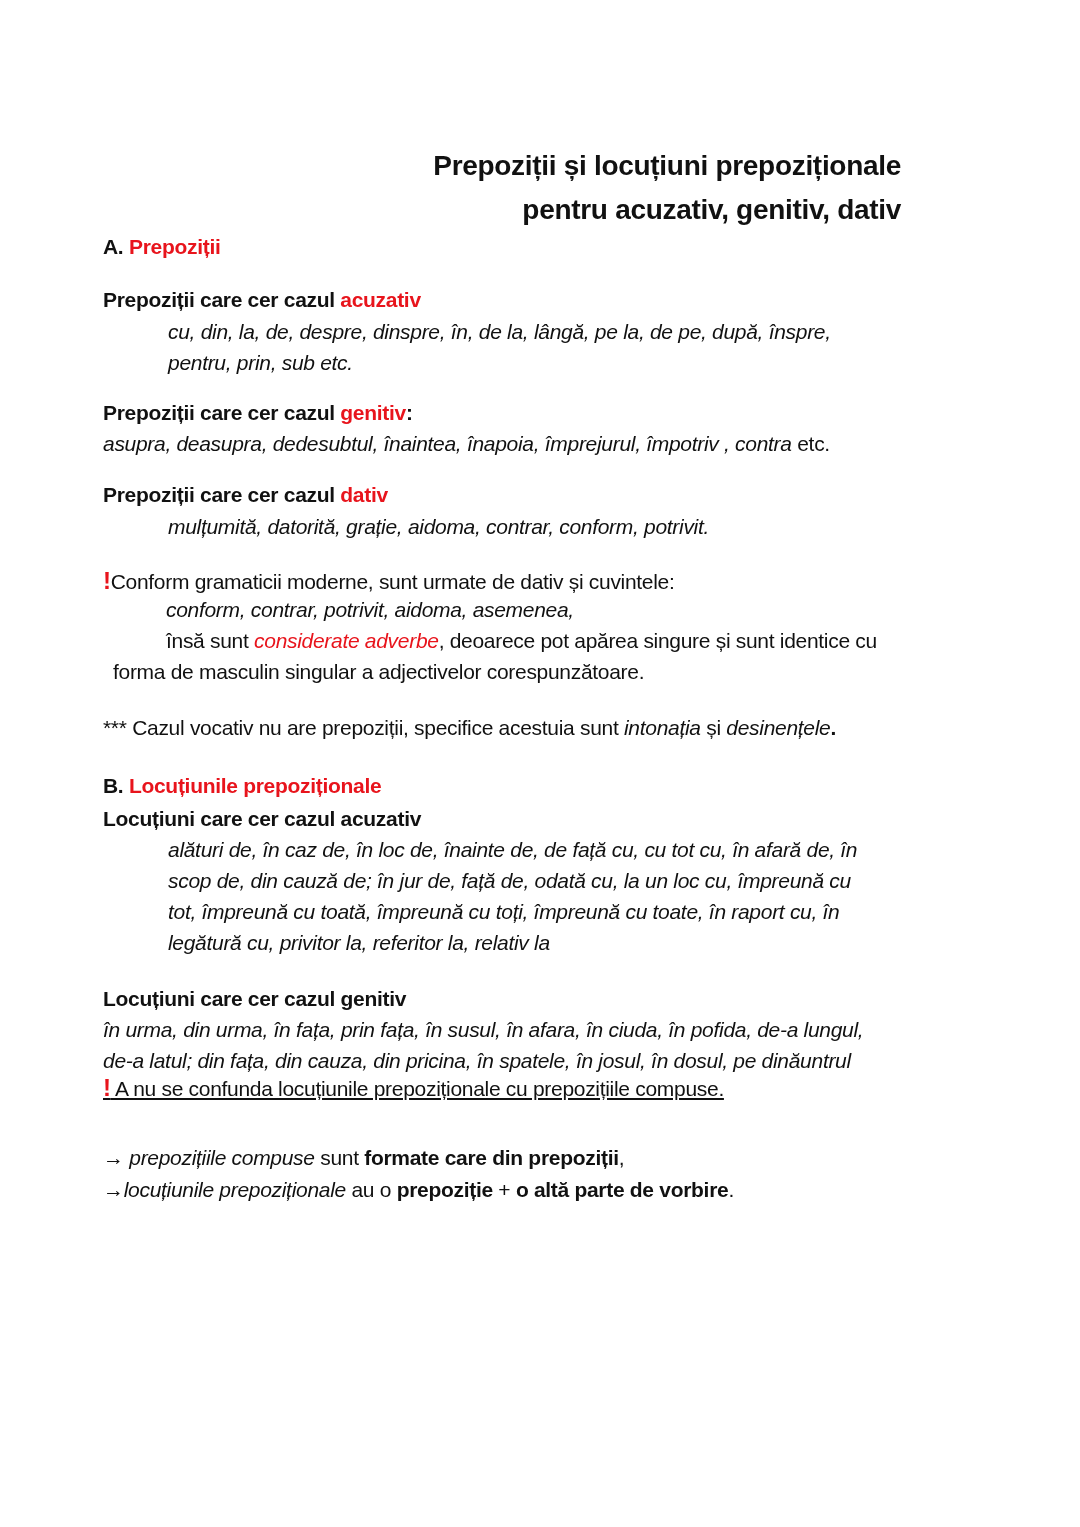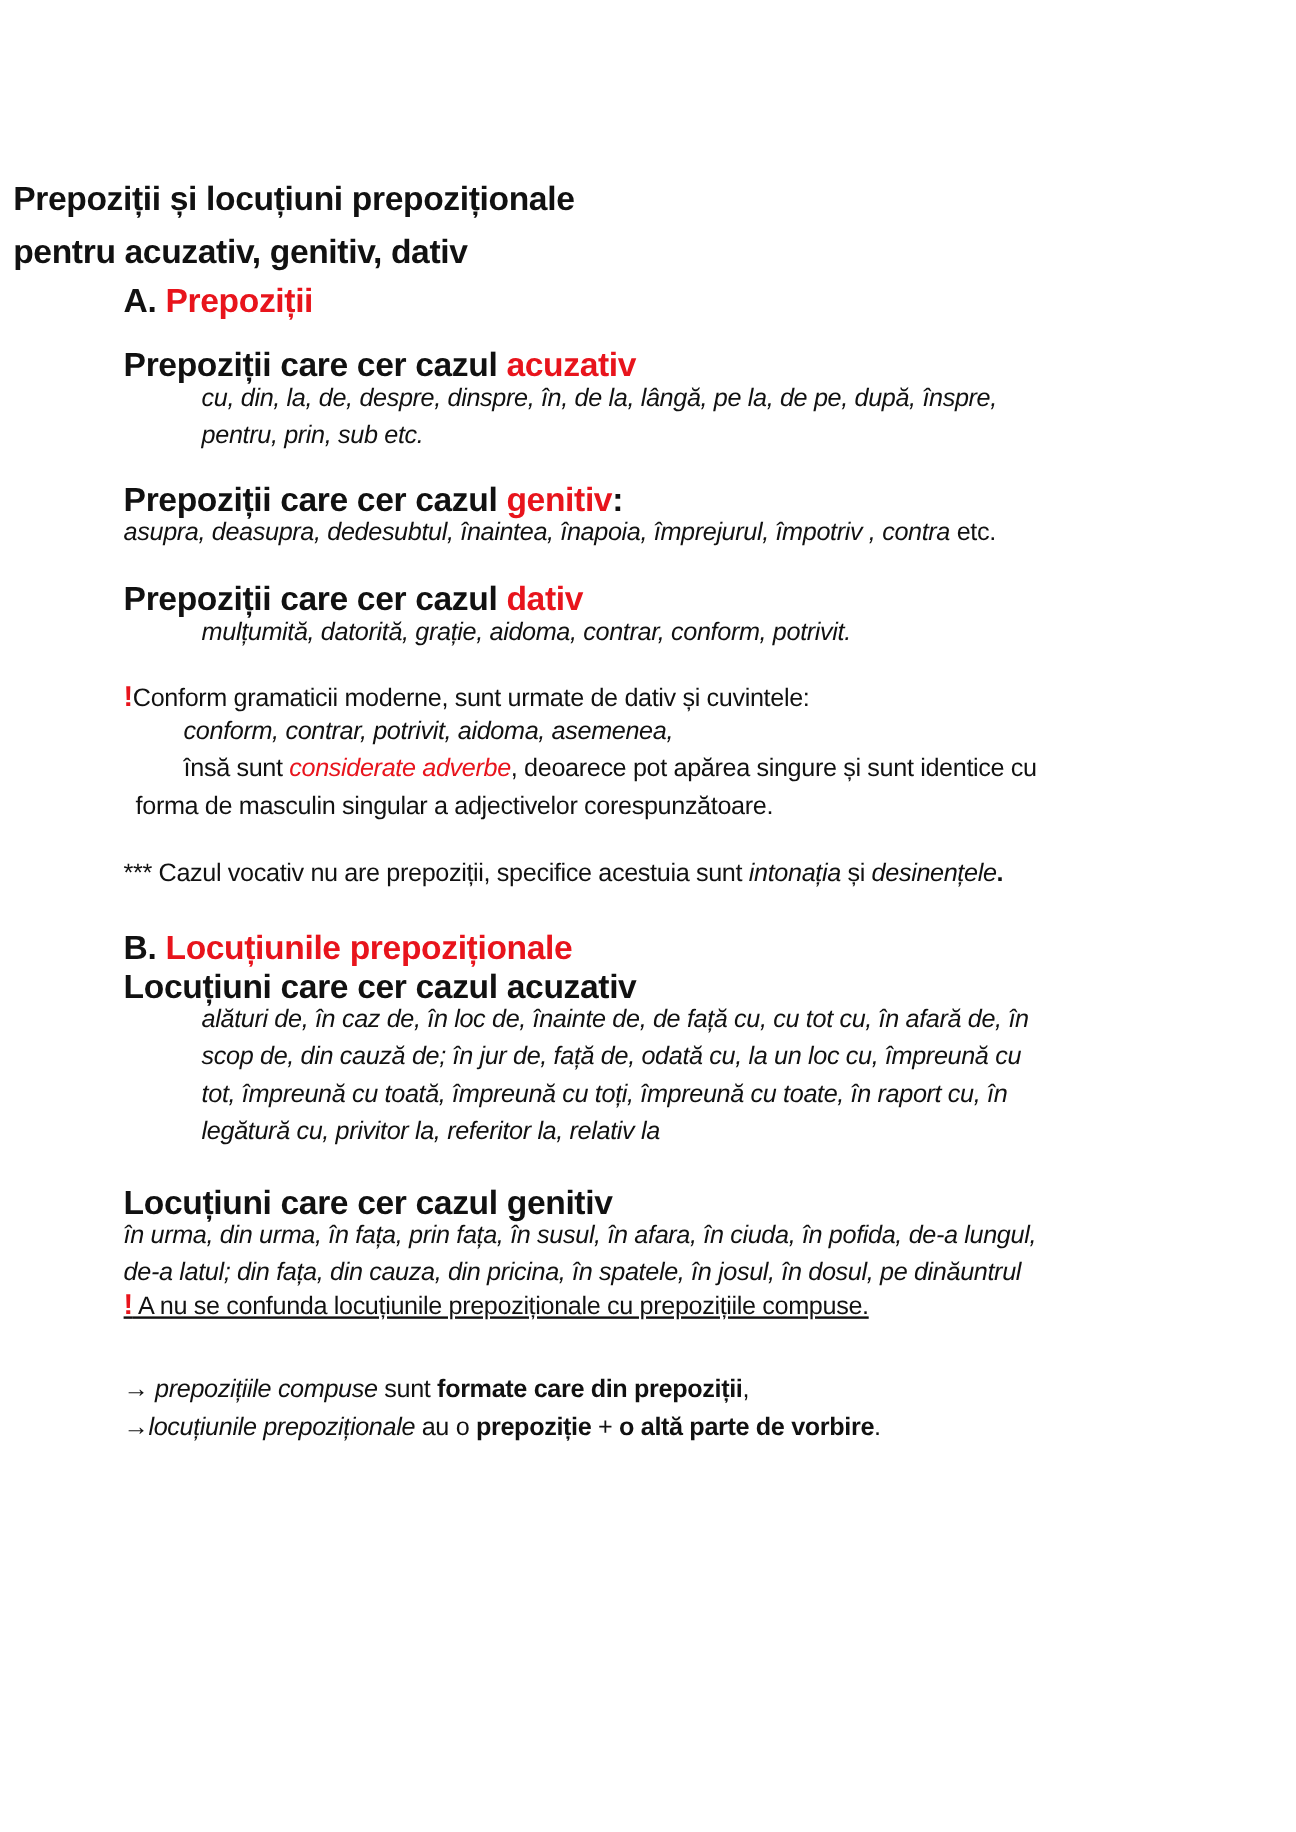--- a/index.html
+++ b/index.html
@@ -5,27 +5,27 @@
     html, body { margin: 0; padding: 0; background: #ffffff; }
     body {
       width: 1080px; height: 1527px; position: relative; overflow: hidden;
       font-family: "Liberation Sans", "DejaVu Sans", sans-serif;
       color: #111111;
     }
     .red { color: #e8141c; }
     .b { font-weight: bold; }
     .i { font-style: italic; }
     .title {
-      position: absolute; left: 0; width: 901px; text-align: left;
-      font-size: 28px; font-weight: bold; letter-spacing: -0.3px; margin-left: 11px;
+      position: absolute; left: 0; width: 901px; text-align: right;
+      font-size: 28px; font-weight: bold; letter-spacing: -0.3px;
     }
     .line { position: absolute; left: 103px; font-size: 21px; white-space: nowrap; letter-spacing: -0.3px; }
     .ind1 { left: 168px; }
-    .ind2 { left: 153px; text-align: right; }
-    .h2 { font-weight: bold; font-size: 28px; }
+    .ind2 { left: 166px; text-align: right; }
+    .h2 { font-weight: bold; font-size: 21px; }
   </style>
 </head>
 <body>
 
 <div class="title" style="top:150px;">Prepoziții și locuțiuni prepoziționale</div>
 <div class="title" style="top:194px;">pentru acuzativ, genitiv, dativ</div>
 
 <div class="line h2" style="top:235px;">
   <span>A. </span><span class="red">Prepoziții</span>
 </div>

